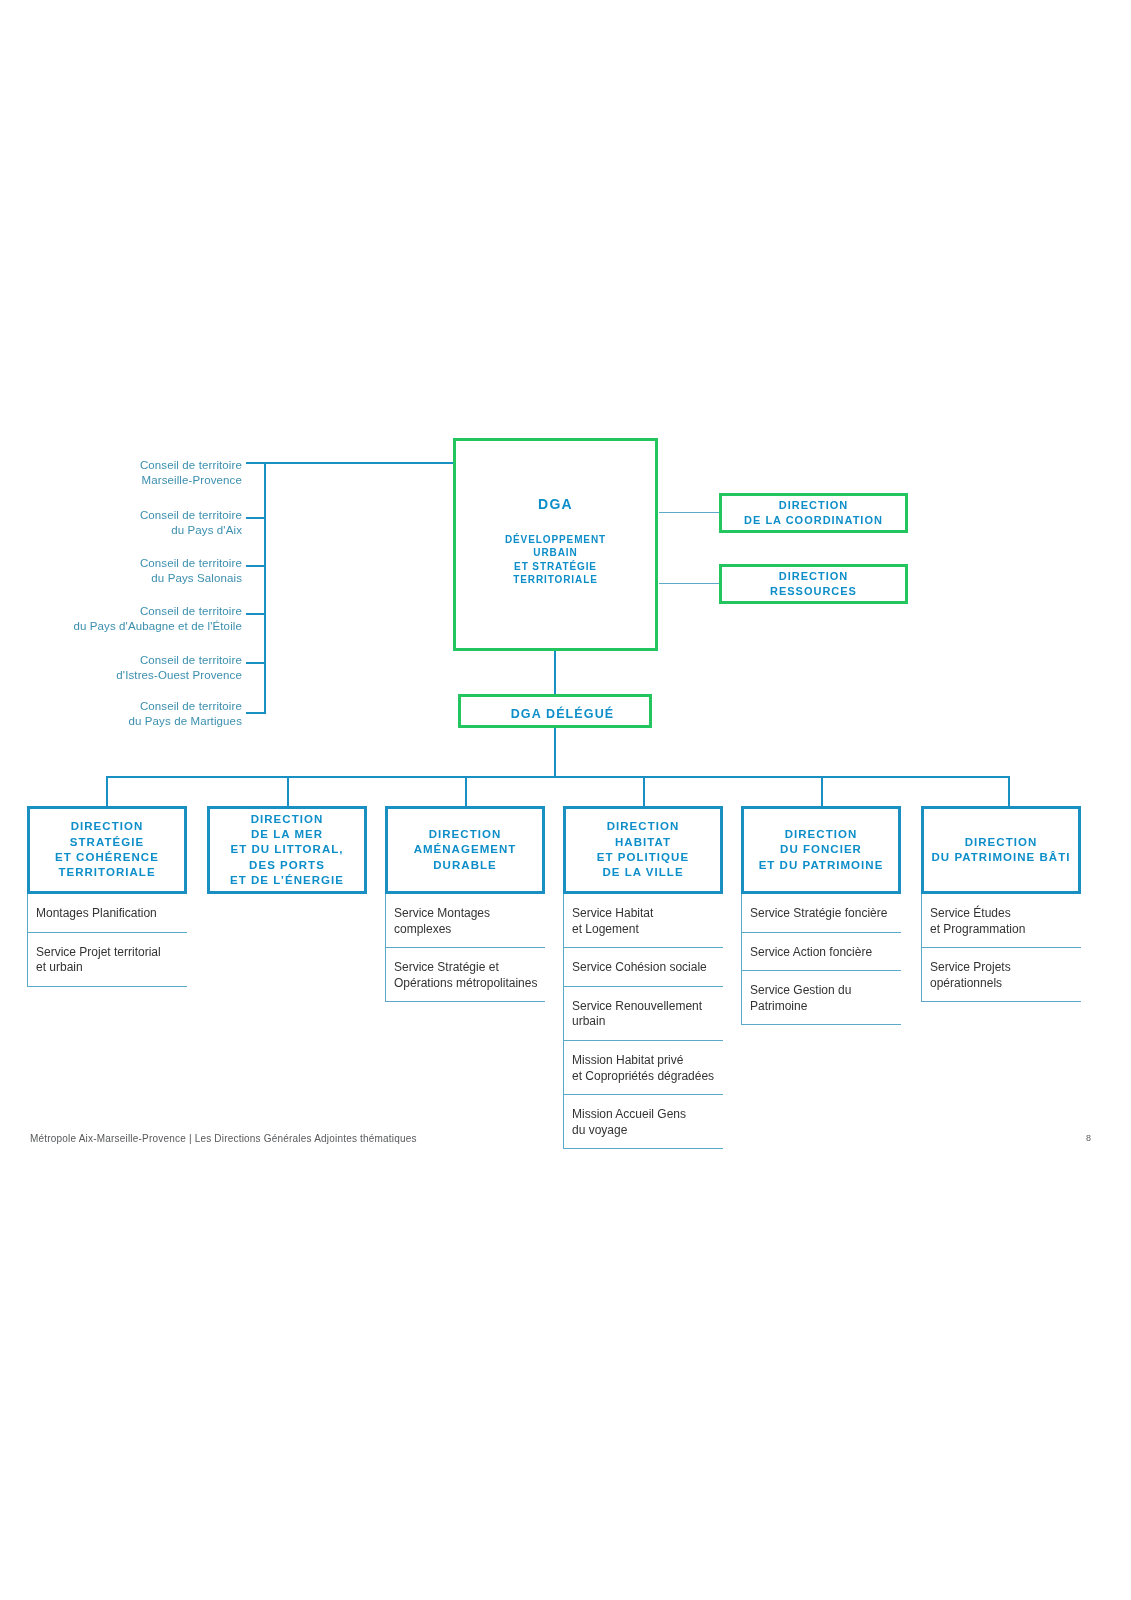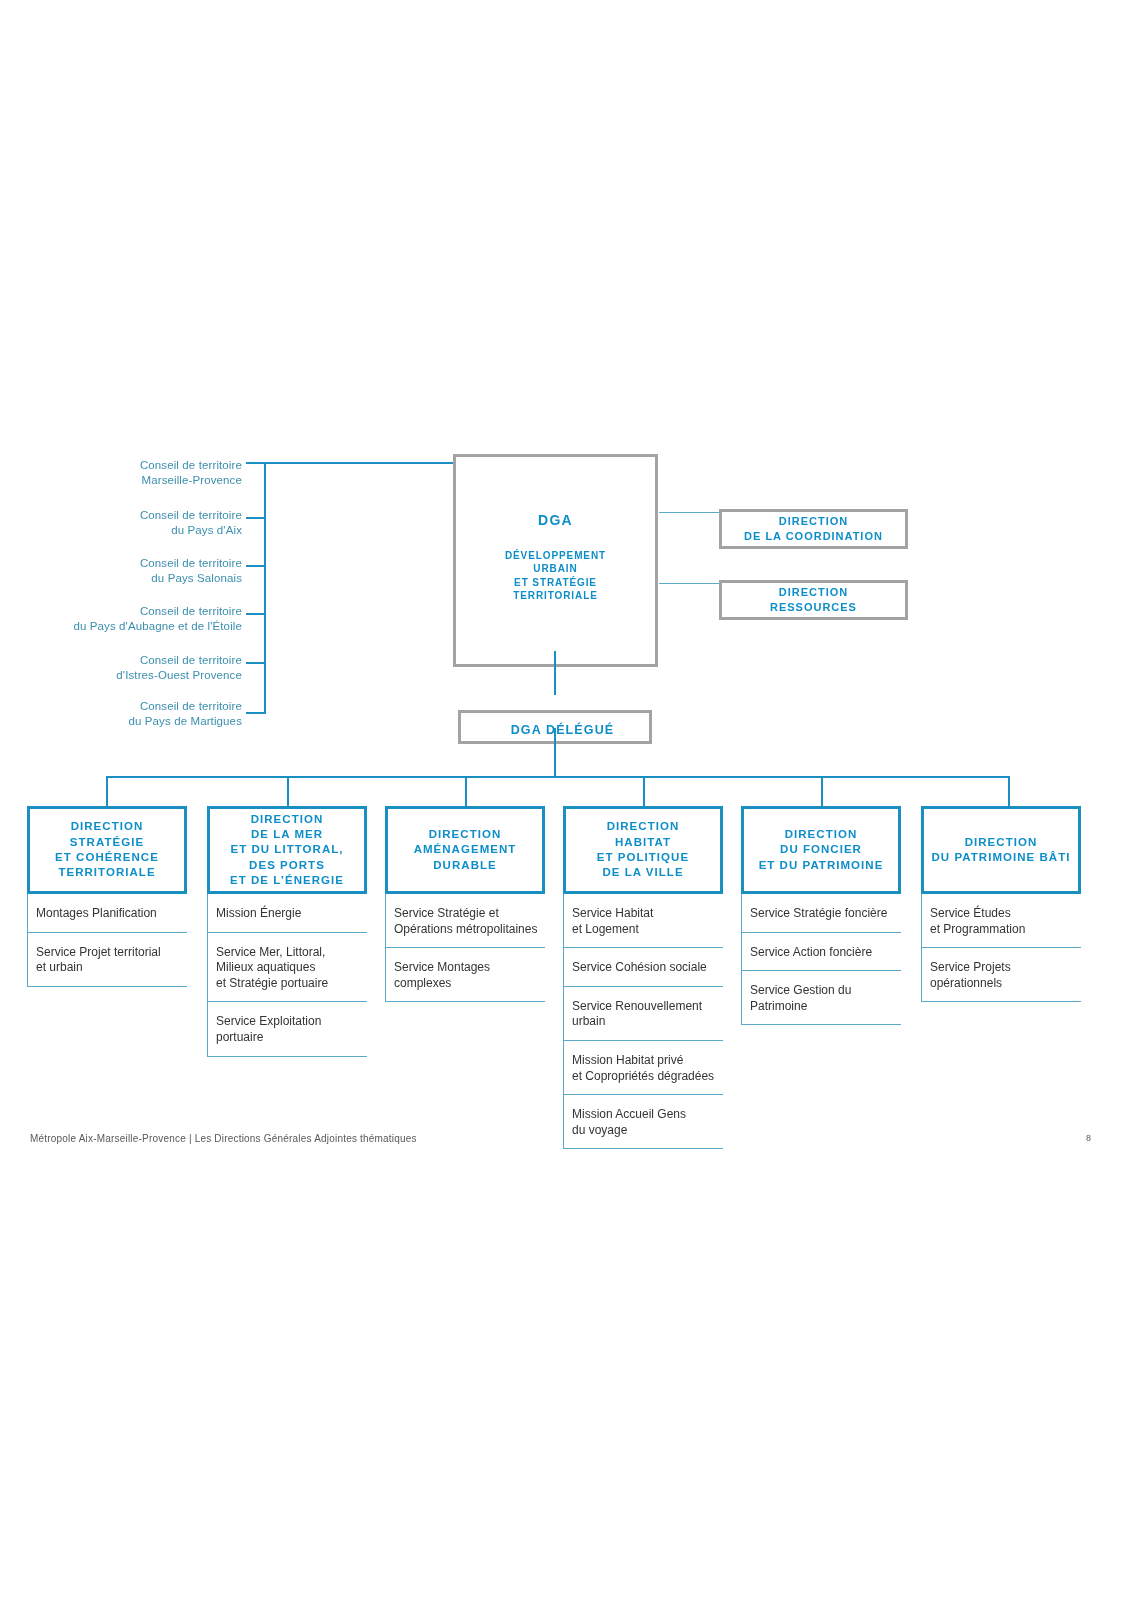--- a/index.html
+++ b/index.html
@@ -22,23 +22,22 @@
   .line-h, .line-v {
     position: absolute;
     background: #1a8fc1;
   }
   .line-h { height: 2px; }
   .line-v { width: 2px; }
 
   .box {
     position: absolute;
     box-sizing: border-box;
-    border: 3px solid #a3a3a3;
+    border: 3px solid #22c55e;
     background: #ffffff;
-    margin-top: 16px;
   }
 
   .hdr-text {
     color: #0d8ec9;
     font-weight: bold;
     text-align: center;
     letter-spacing: 0.09em;
     line-height: 1.33;
   }
 
@@ -229,51 +228,37 @@
       <div class="dir-col" style="left: 207px; width: 160px;">
         <div class="dir-head">
           <div style="width: 100%;">
             <div class="hdr-text">DIRECTION</div>
             <div class="hdr-text">DE LA MER</div>
             <div class="hdr-text">ET DU LITTORAL,</div>
             <div class="hdr-text">DES PORTS</div>
             <div class="hdr-text">ET DE L’ÉNERGIE</div>
           </div>
         </div>
-        <div class="services">
-          <div class="service">
-            <div>Mission Énergie</div>
-          </div>
-          <div class="service">
-            <div>Service Mer, Littoral,</div>
-            <div>Milieux aquatiques</div>
-            <div>et Stratégie portuaire</div>
-          </div>
-          <div class="service">
-            <div>Service Exploitation</div>
-            <div>portuaire</div>
-          </div>
-        </div>
       </div>
       <div class="dir-col" style="left: 385px; width: 160px;">
         <div class="dir-head">
           <div style="width: 100%;">
             <div class="hdr-text">DIRECTION</div>
             <div class="hdr-text">AMÉNAGEMENT</div>
             <div class="hdr-text">DURABLE</div>
           </div>
         </div>
         <div class="services">
           <div class="service">
+            <div>Service Montages</div>
+            <div>complexes</div>
+          </div>
+          <div class="service">
             <div>Service Stratégie et</div>
             <div>Opérations métropolitaines</div>
-          </div>
-          <div class="service">
-            <div>Service Montages</div>
-            <div>complexes</div>
           </div>
         </div>
       </div>
       <div class="dir-col" style="left: 563px; width: 160px;">
         <div class="dir-head">
           <div style="width: 100%;">
             <div class="hdr-text">DIRECTION</div>
             <div class="hdr-text">HABITAT</div>
             <div class="hdr-text">ET POLITIQUE</div>
             <div class="hdr-text">DE LA VILLE</div>

